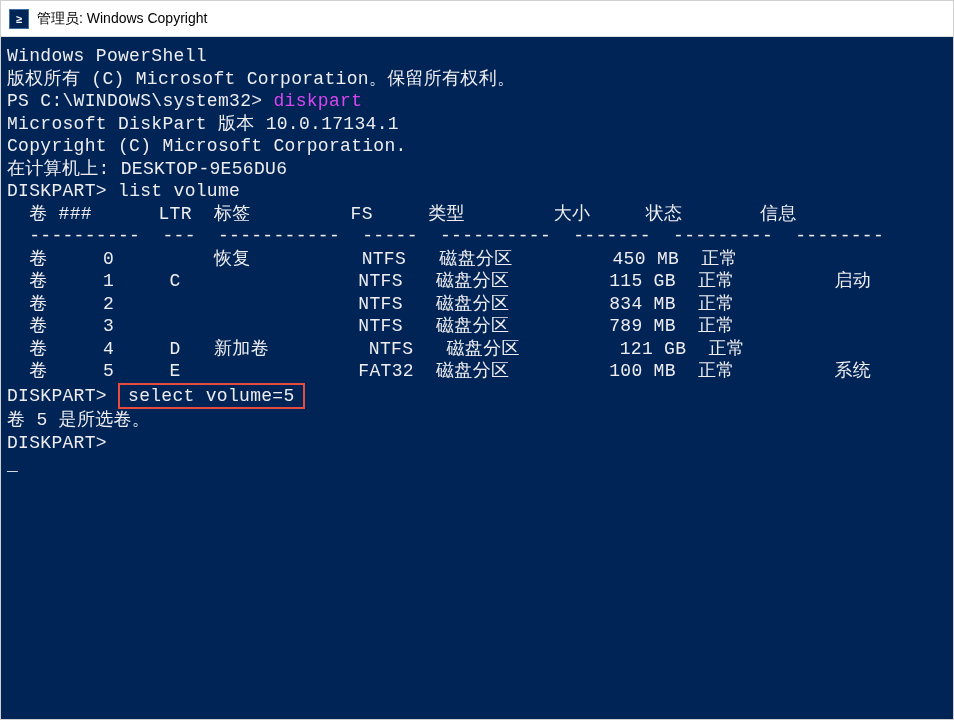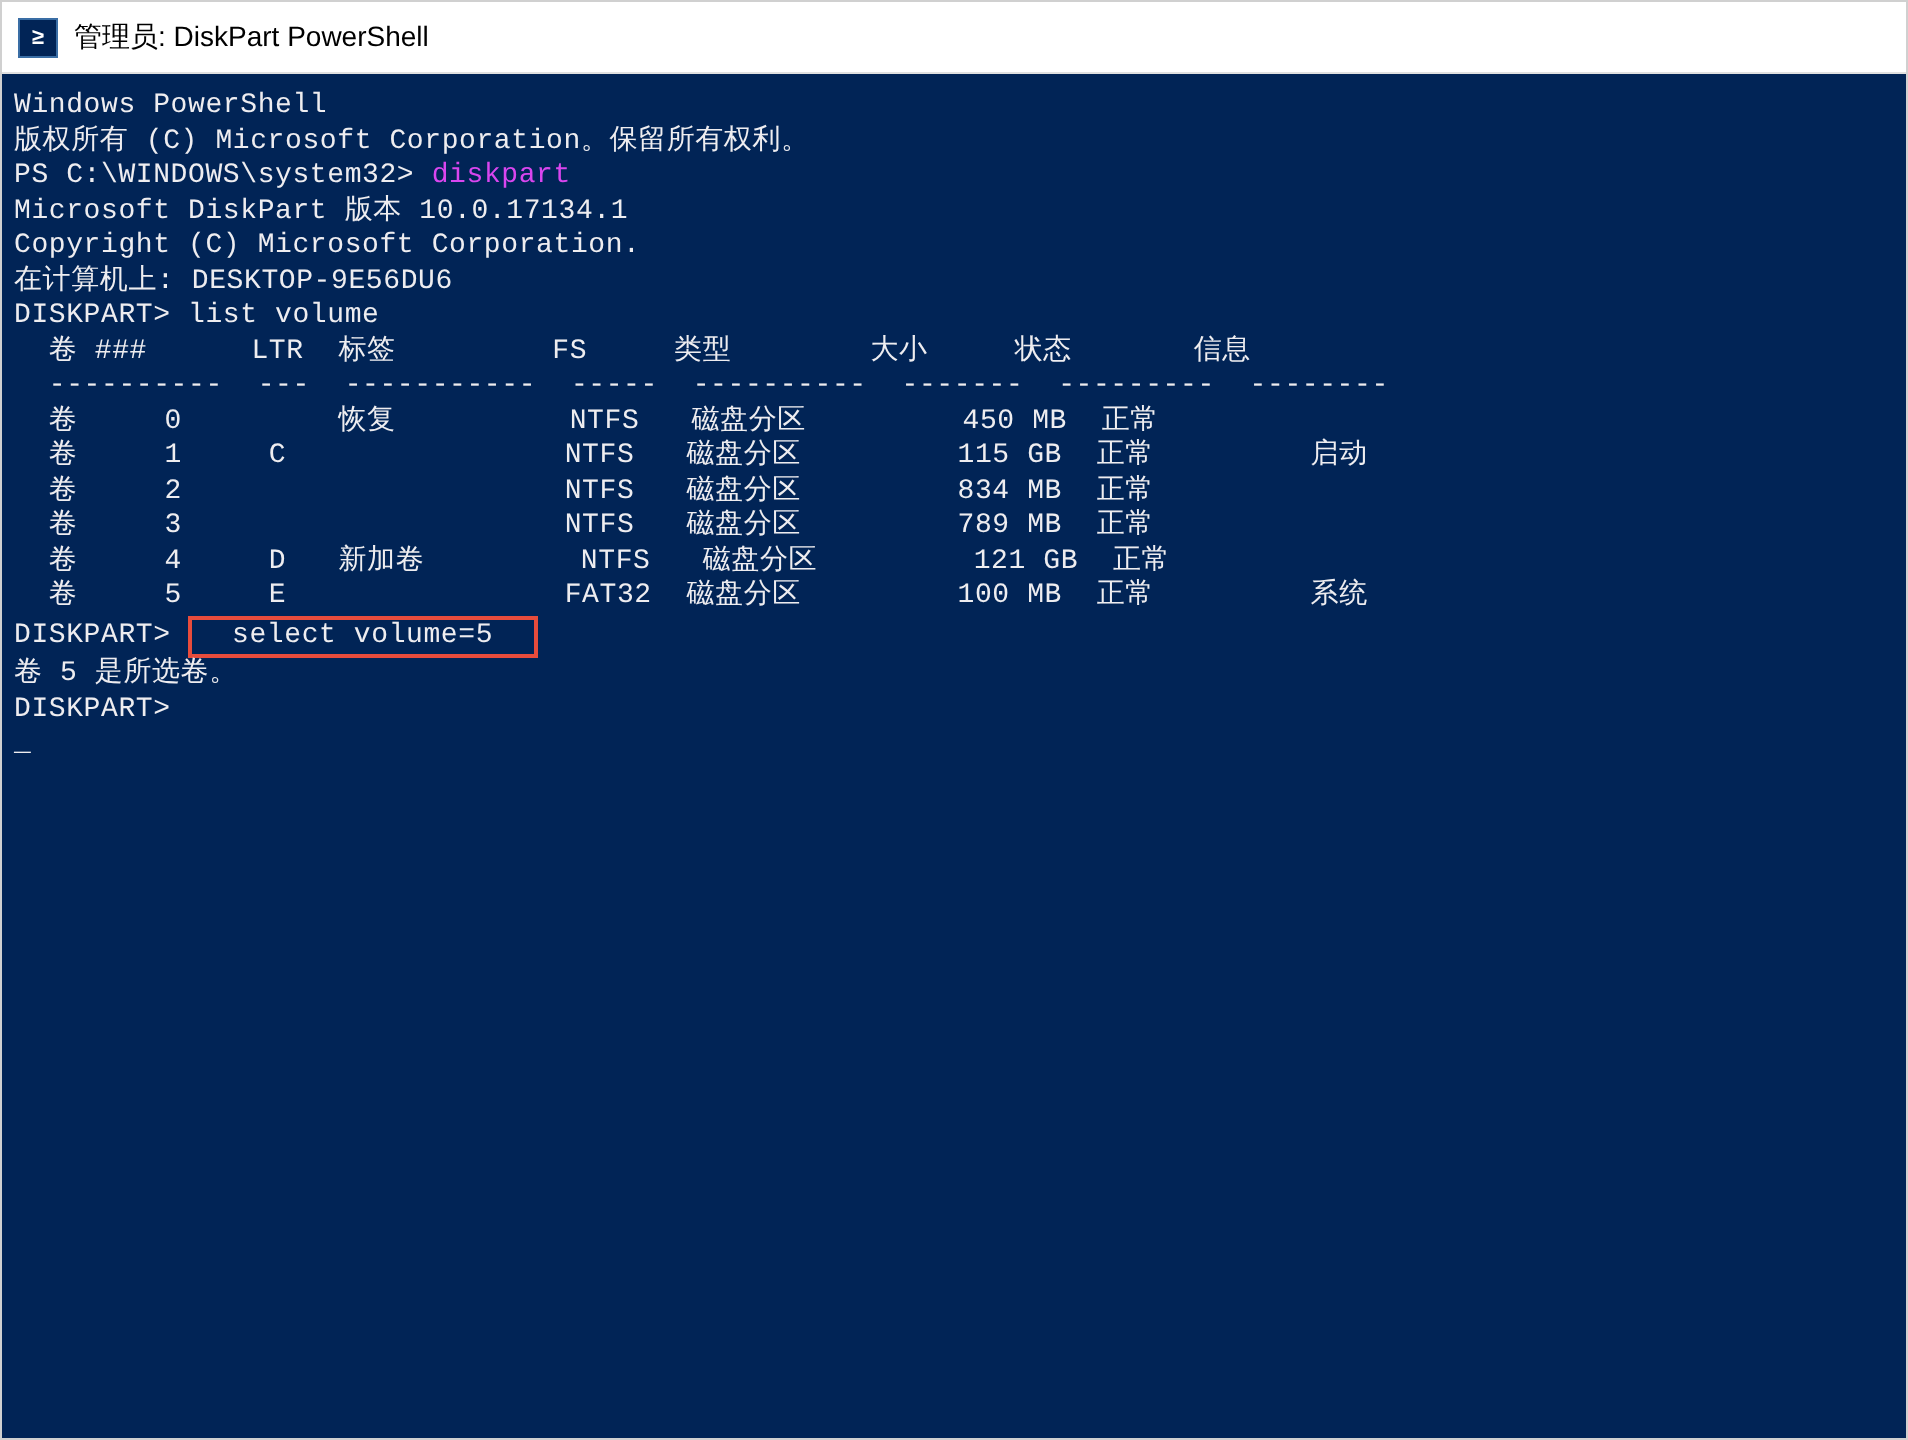--- a/index.html
+++ b/index.html
@@ -47,42 +47,42 @@
     .title-text {
       font-family: 'Microsoft YaHei', 'Segoe UI', sans-serif;
       font-size: 14px;
       color: #000000;
     }
     .terminal {
       background: #012456;
       color: #eeedf0;
       padding: 8px 6px;
       height: calc(100% - 36px);
-      font-size: 14px;
+      font-size: 18px;
       line-height: 1.25;
       white-space: pre;
       overflow: hidden;
       letter-spacing: 0.3px;
     }
     .cmd-yellow {
       color: #d946ef;
     }
     .highlight-box {
       border: 2px solid #e74c3c;
-      padding: 0 20px;
+      padding: 0 8px;
       display: inline-block;
     }
     .terminal-line {
       display: block;
     }
   </style>
 </head>
 <body>
 
 <div class="window">
   <div class="title-bar">
     <div class="ps-icon">
       <span class="ps-icon-text">≥</span>
     </div>
-    <span class="title-text">管理员: DiskPart PowerShell</span>
+    <span class="title-text">管理员: Windows Copyright</span>
   </div>
   <div class="terminal"><span class="terminal-line">Windows PowerShell</span><span class="terminal-line">版权所有 (C) Microsoft Corporation。保留所有权利。</span><span class="terminal-line"></span><span class="terminal-line"><span>PS C:\WINDOWS\system32&gt; </span><span class="cmd-yellow">diskpart</span></span><span class="terminal-line"></span><span class="terminal-line">Microsoft DiskPart 版本 10.0.17134.1</span><span class="terminal-line"></span><span class="terminal-line">Copyright (C) Microsoft Corporation.</span><span class="terminal-line">在计算机上: DESKTOP-9E56DU6</span><span class="terminal-line"></span><span class="terminal-line"><span>DISKPART&gt; </span><span>list volume</span></span><span class="terminal-line"></span><span class="terminal-line">  卷 ###      LTR  标签         FS     类型        大小     状态       信息</span><span class="terminal-line">  ----------  ---  -----------  -----  ----------  -------  ---------  --------</span><span class="terminal-line">  卷     0         恢复          NTFS   磁盘分区         450 MB  正常</span><span class="terminal-line">  卷     1     C                NTFS   磁盘分区         115 GB  正常         启动</span><span class="terminal-line">  卷     2                      NTFS   磁盘分区         834 MB  正常</span><span class="terminal-line">  卷     3                      NTFS   磁盘分区         789 MB  正常</span><span class="terminal-line">  卷     4     D   新加卷         NTFS   磁盘分区         121 GB  正常</span><span class="terminal-line">  卷     5     E                FAT32  磁盘分区         100 MB  正常         系统</span><span class="terminal-line"></span><span class="terminal-line"><span>DISKPART&gt; </span><span class="highlight-box">select volume=5</span></span><span class="terminal-line"></span><span class="terminal-line">卷 5 是所选卷。</span><span class="terminal-line"></span><span class="terminal-line">DISKPART&gt;</span><span class="terminal-line">_</span></div>
 </div>
 
 </body></html>

